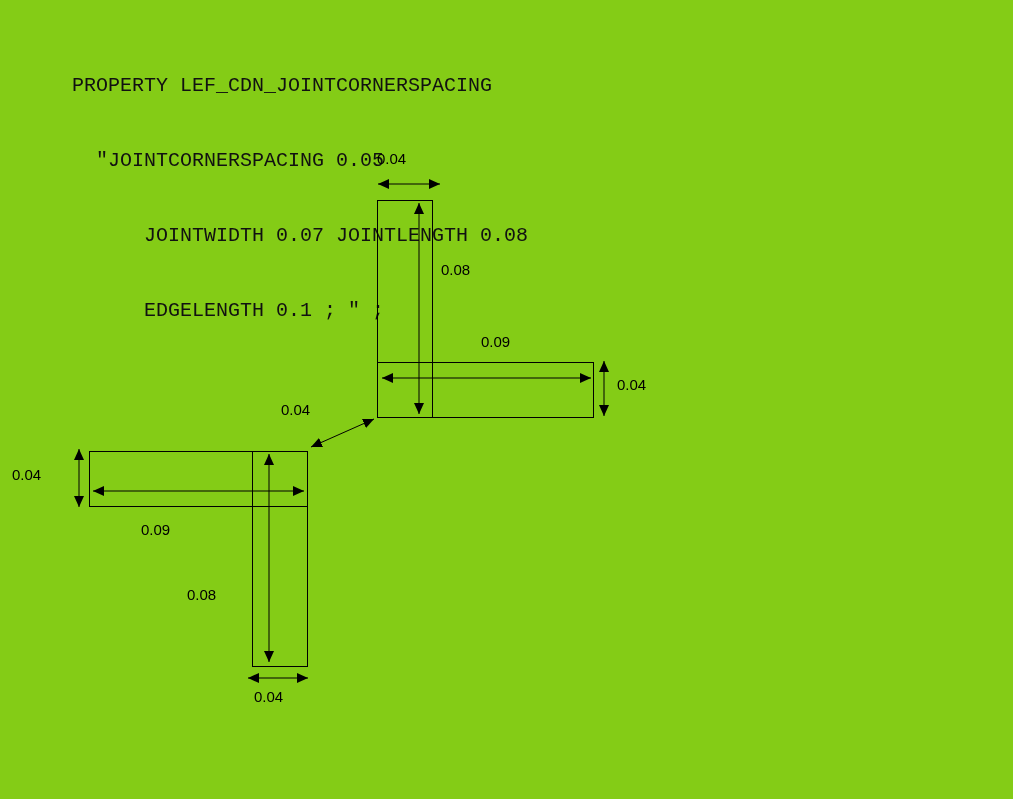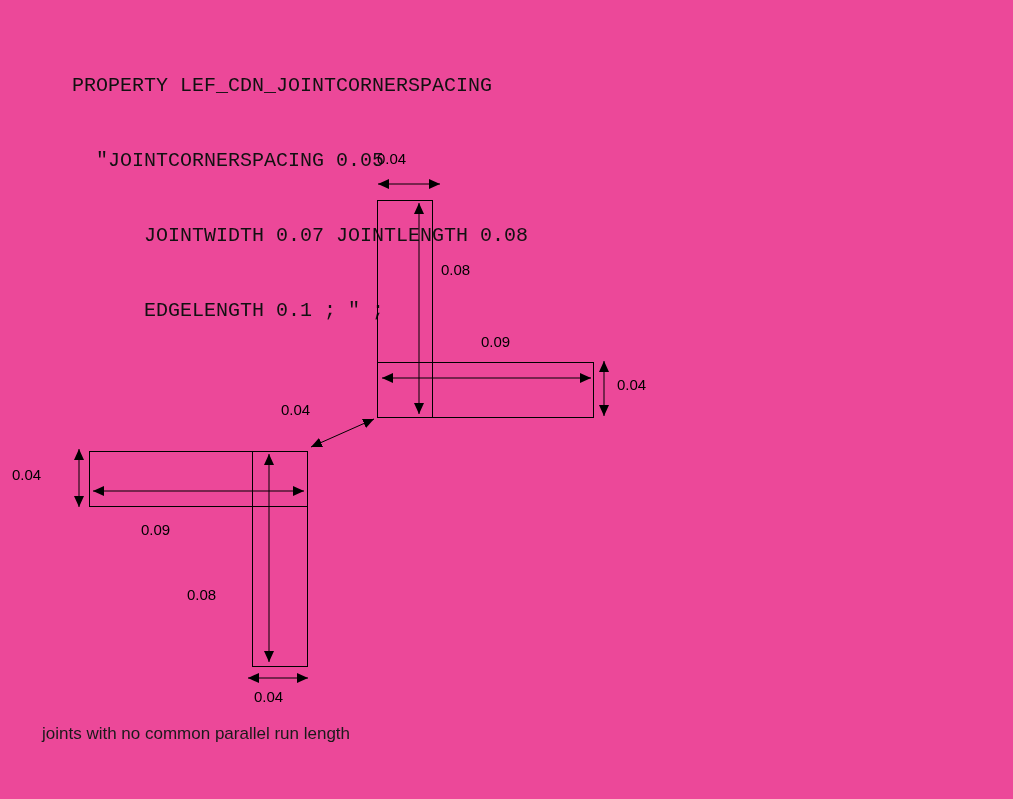--- a/index.html
+++ b/index.html
@@ -1,20 +1,20 @@
 <!DOCTYPE html>
 <html><head>
 <meta charset="utf-8">
 <style>
   html, body { margin: 0; padding: 0; background: #ffffff; }
   .screen {
     position: relative;
     width: 1013px;
     height: 799px;
-    background: #ec4899;
+    background: #84cc16;
     overflow: hidden;
     font-family: "Liberation Sans", sans-serif;
     color: #000000;
   }
   .code-block {
     position: absolute;
     left: 72px;
     top: 23px;
     font-family: "Liberation Mono", monospace;
     font-size: 20px;
@@ -98,16 +98,15 @@
   <div class="dim-label lbl-u-height">0.08</div>
   <div class="dim-label lbl-u-width">0.09</div>
   <div class="dim-label lbl-u-right">0.04</div>
   <div class="dim-label lbl-spacing">0.04</div>
   <div class="dim-label lbl-l-left">0.04</div>
   <div class="dim-label lbl-l-width">0.09</div>
   <div class="dim-label lbl-l-height">0.08</div>
   <div class="dim-label lbl-l-bottom">0.04</div>
 
   <div class="figure-caption">
-    <div>joints with no common parallel run length</div>
   </div>
 
 </div>
 
 </body></html>

